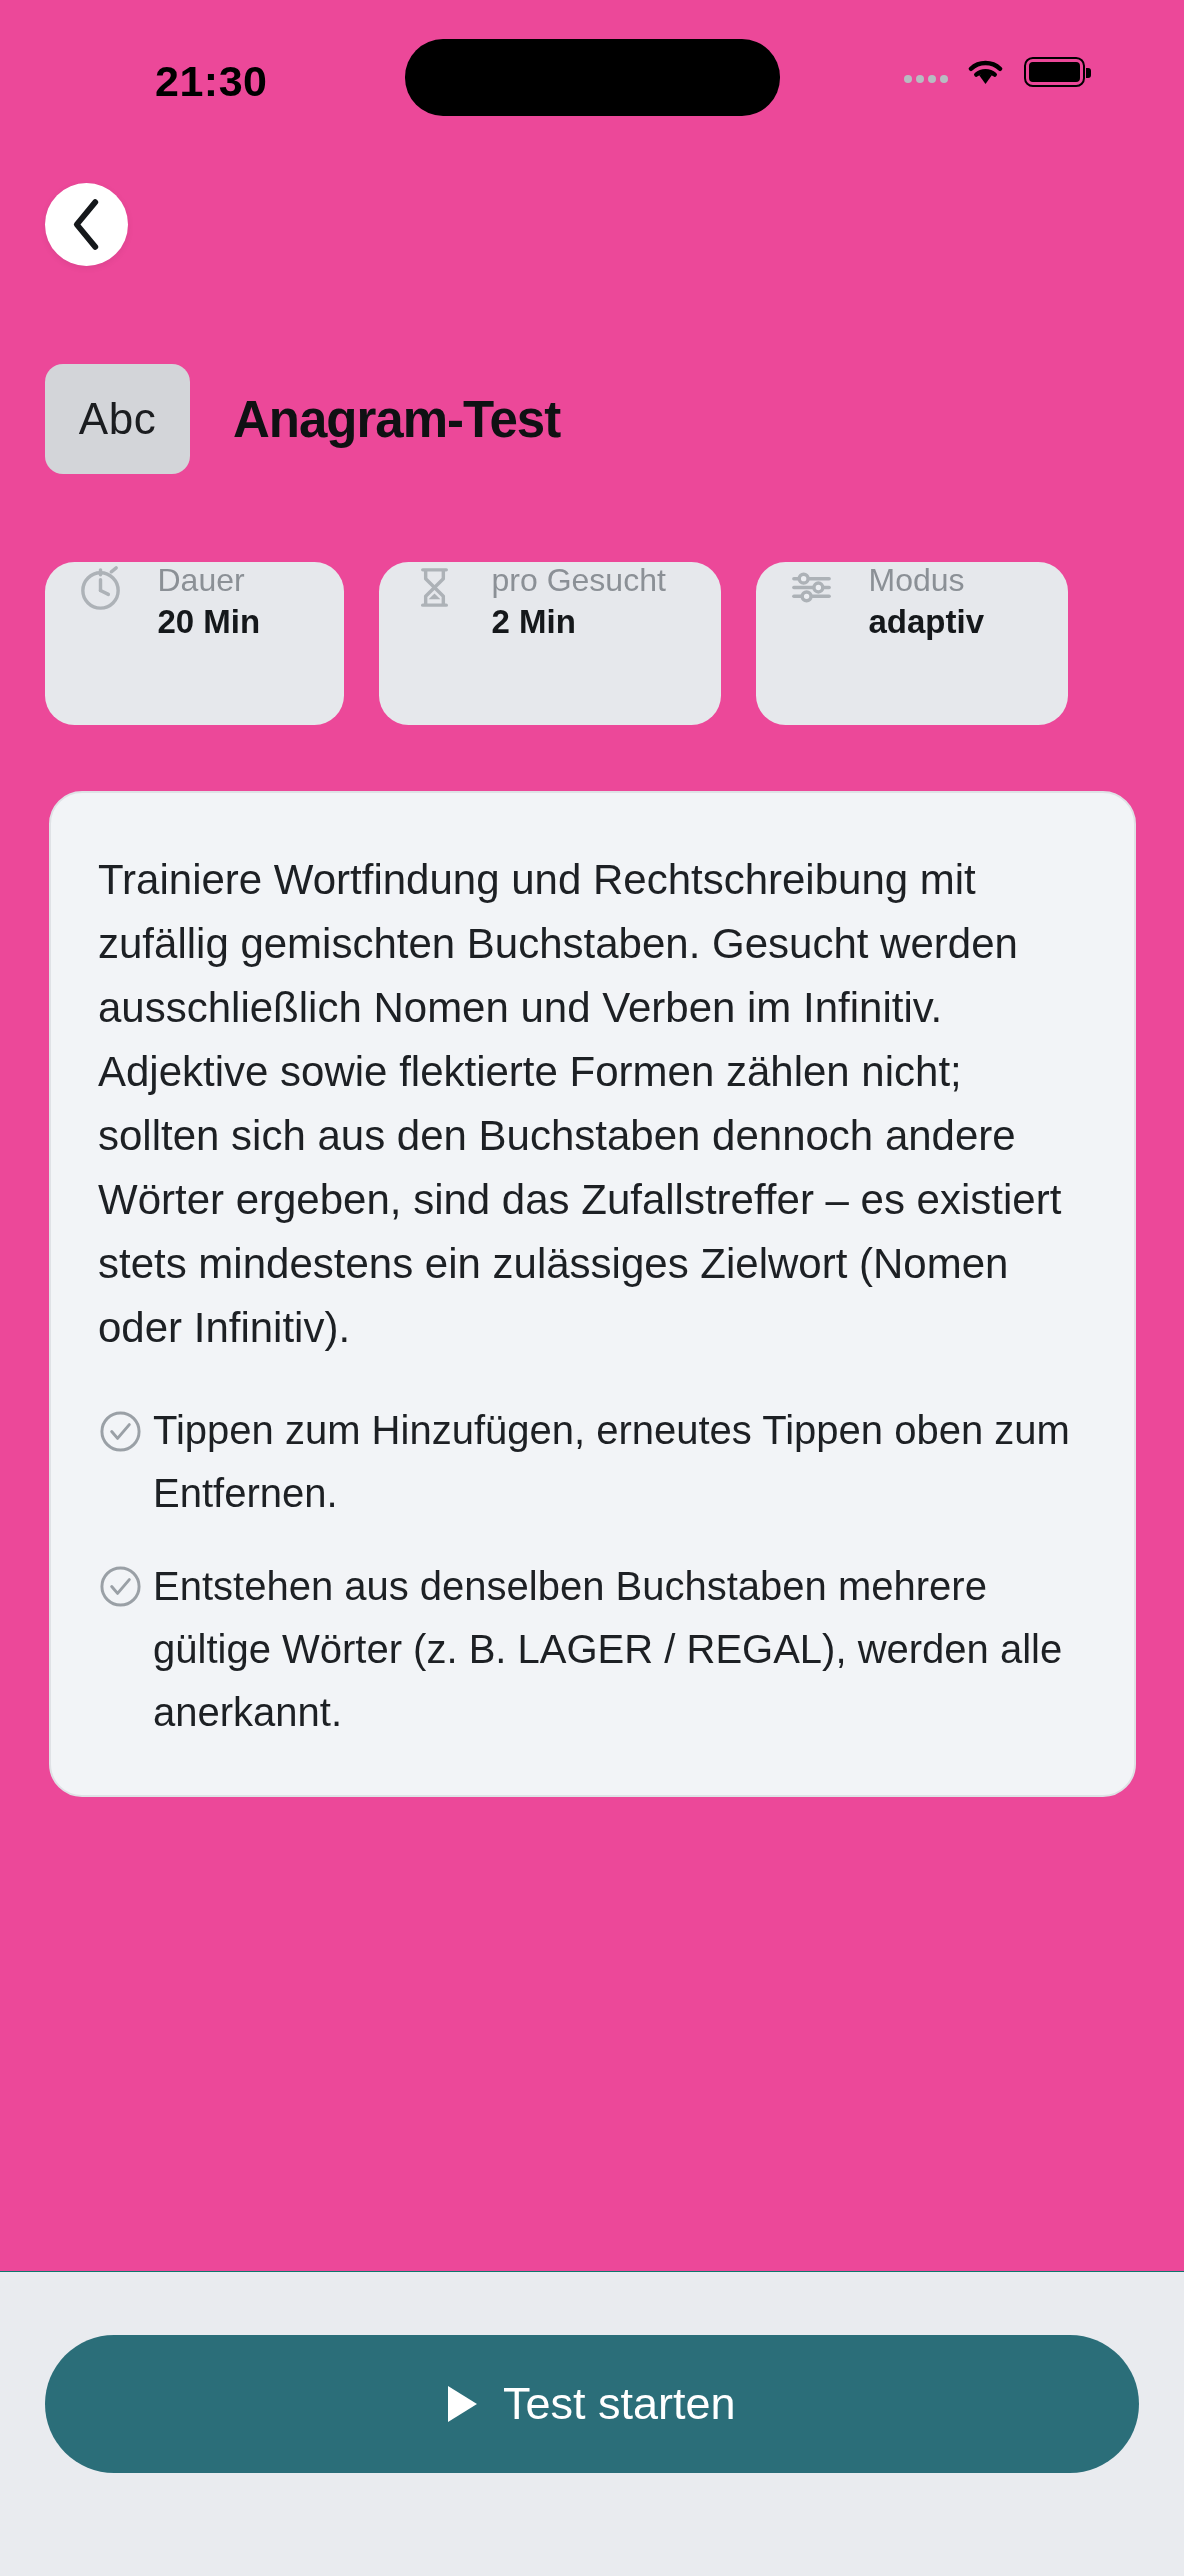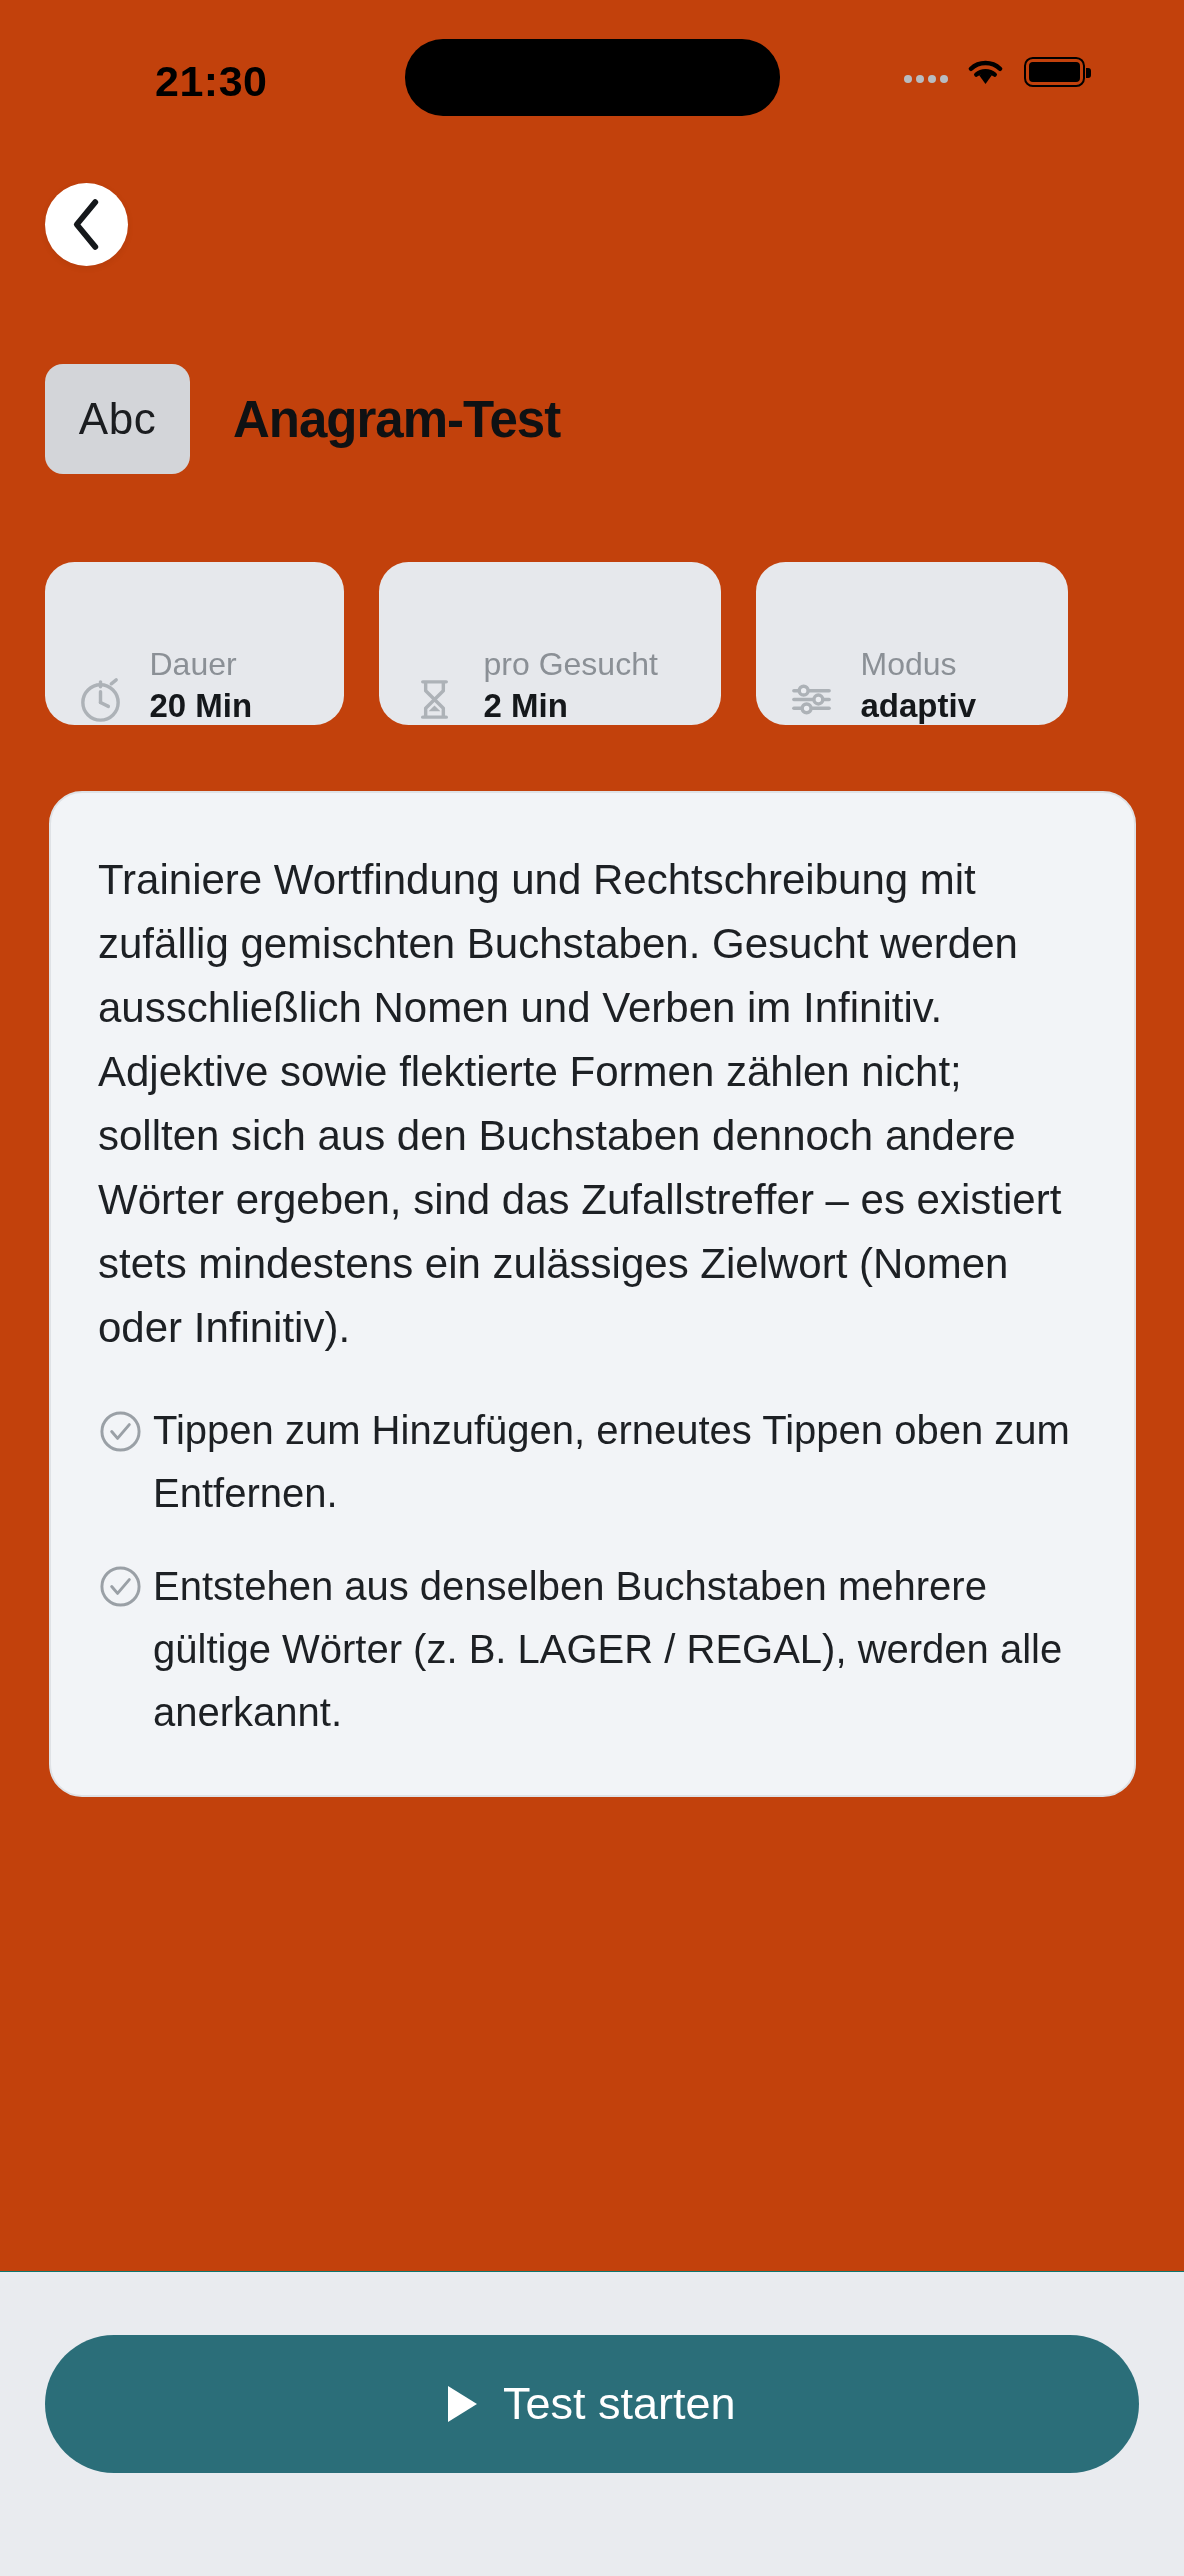--- a/index.html
+++ b/index.html
@@ -7,21 +7,21 @@
     width: 1185px;
     height: 2576px;
     background: #eef0f3;
     font-family: "Liberation Sans", sans-serif;
     -webkit-font-smoothing: antialiased;
   }
   .phone {
     position: relative;
     width: 1185px;
     height: 2576px;
-    background: #c2410c;
+    background: #ec4899;
     overflow: hidden;
   }
 
   
   .statusbar {
     position: relative;
     height: 147px;
   }
   .status-time {
     position: absolute;
@@ -132,23 +132,23 @@
     left: 45px;
     top: 562px;
     display: flex;
     gap: 35px;
   }
   .chip {
     height: 163px;
     border-radius: 29.5px;
     background: #e6e8ec;
     display: flex;
-    align-items: flex-end;
+    align-items: flex-start;
     padding: 0 29.5px;
-    gap: 24px;
+    gap: 32px;
   }
   .chip-1 { width: 299px; }
   .chip-2 { width: 342px; }
   .chip-3 { width: 312px; }
   .chip-ico { width: 51px; height: 51px; flex: none; opacity: .55; }
   .chip-texts { display: flex; flex-direction: column; gap: 3.9px; }
   .chip-label {
     font-size: 32px;
     color: #8b9096;
     white-space: nowrap;

